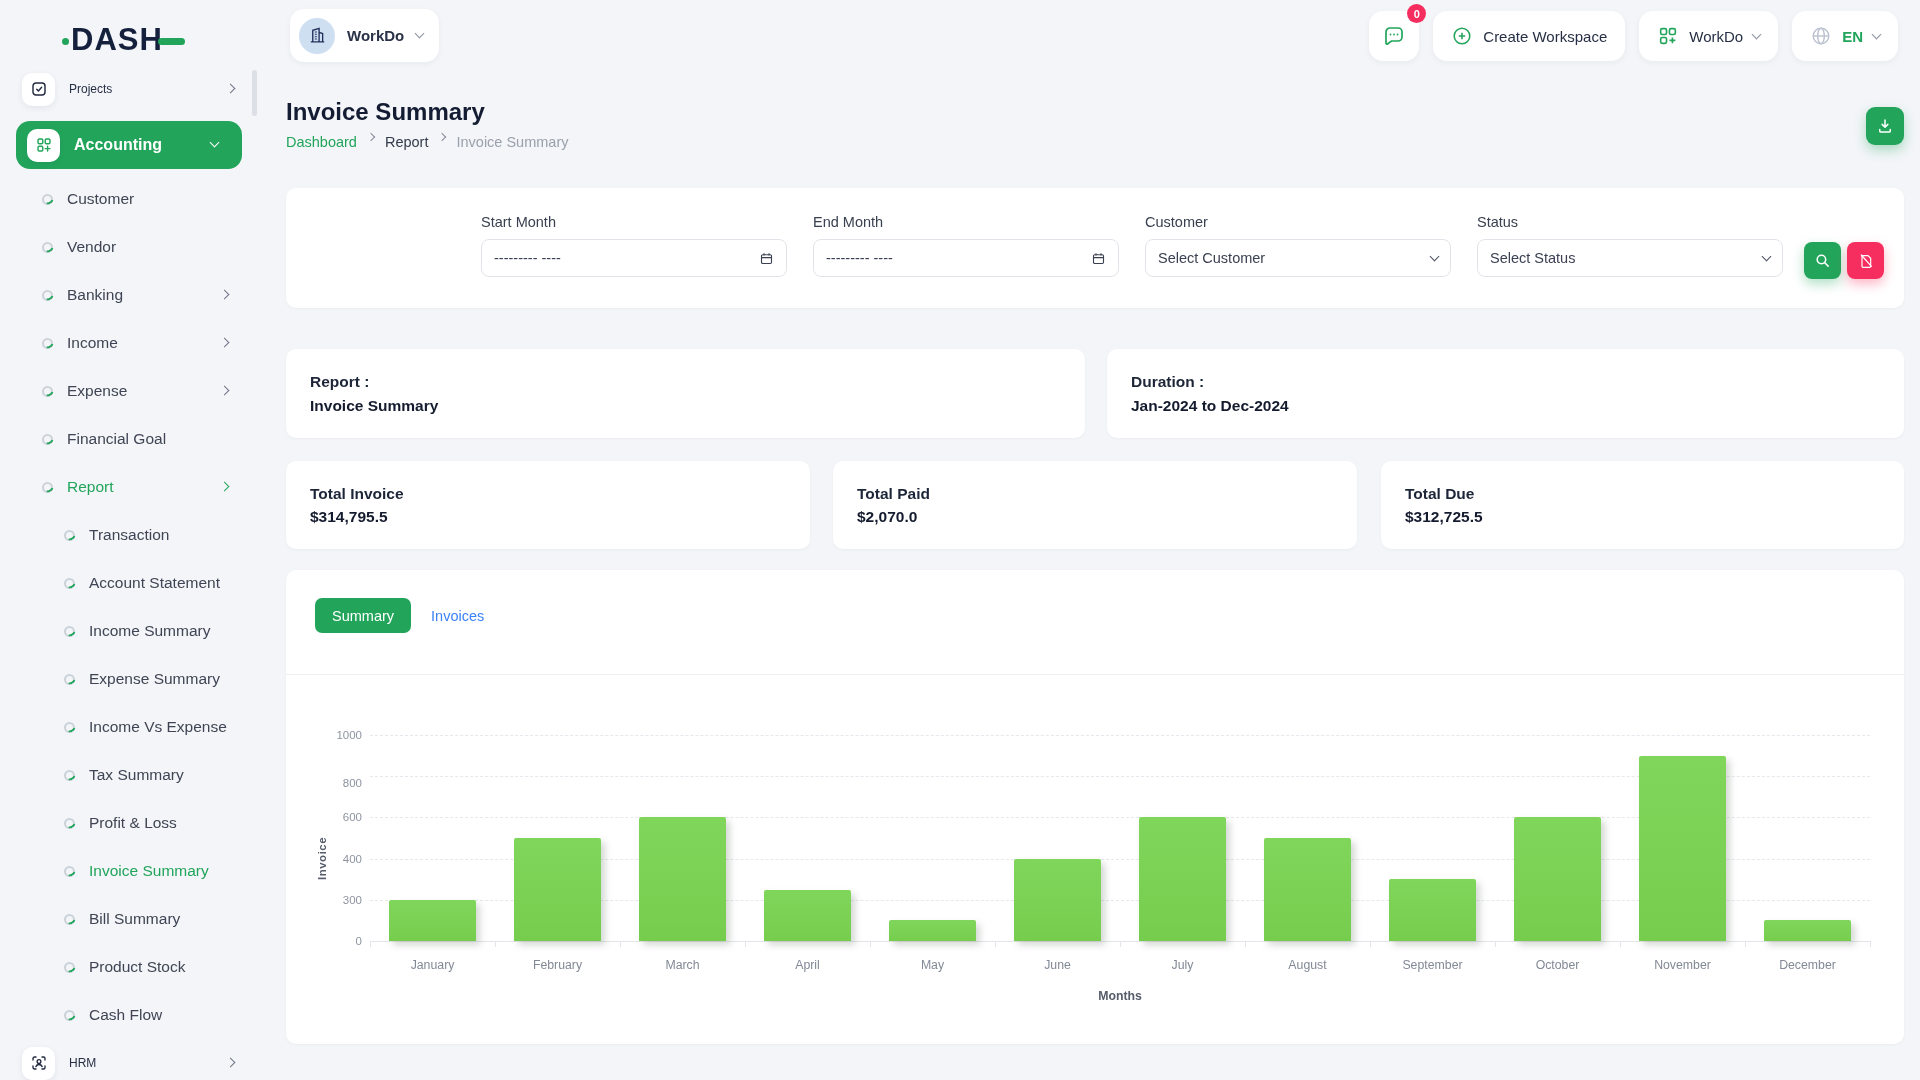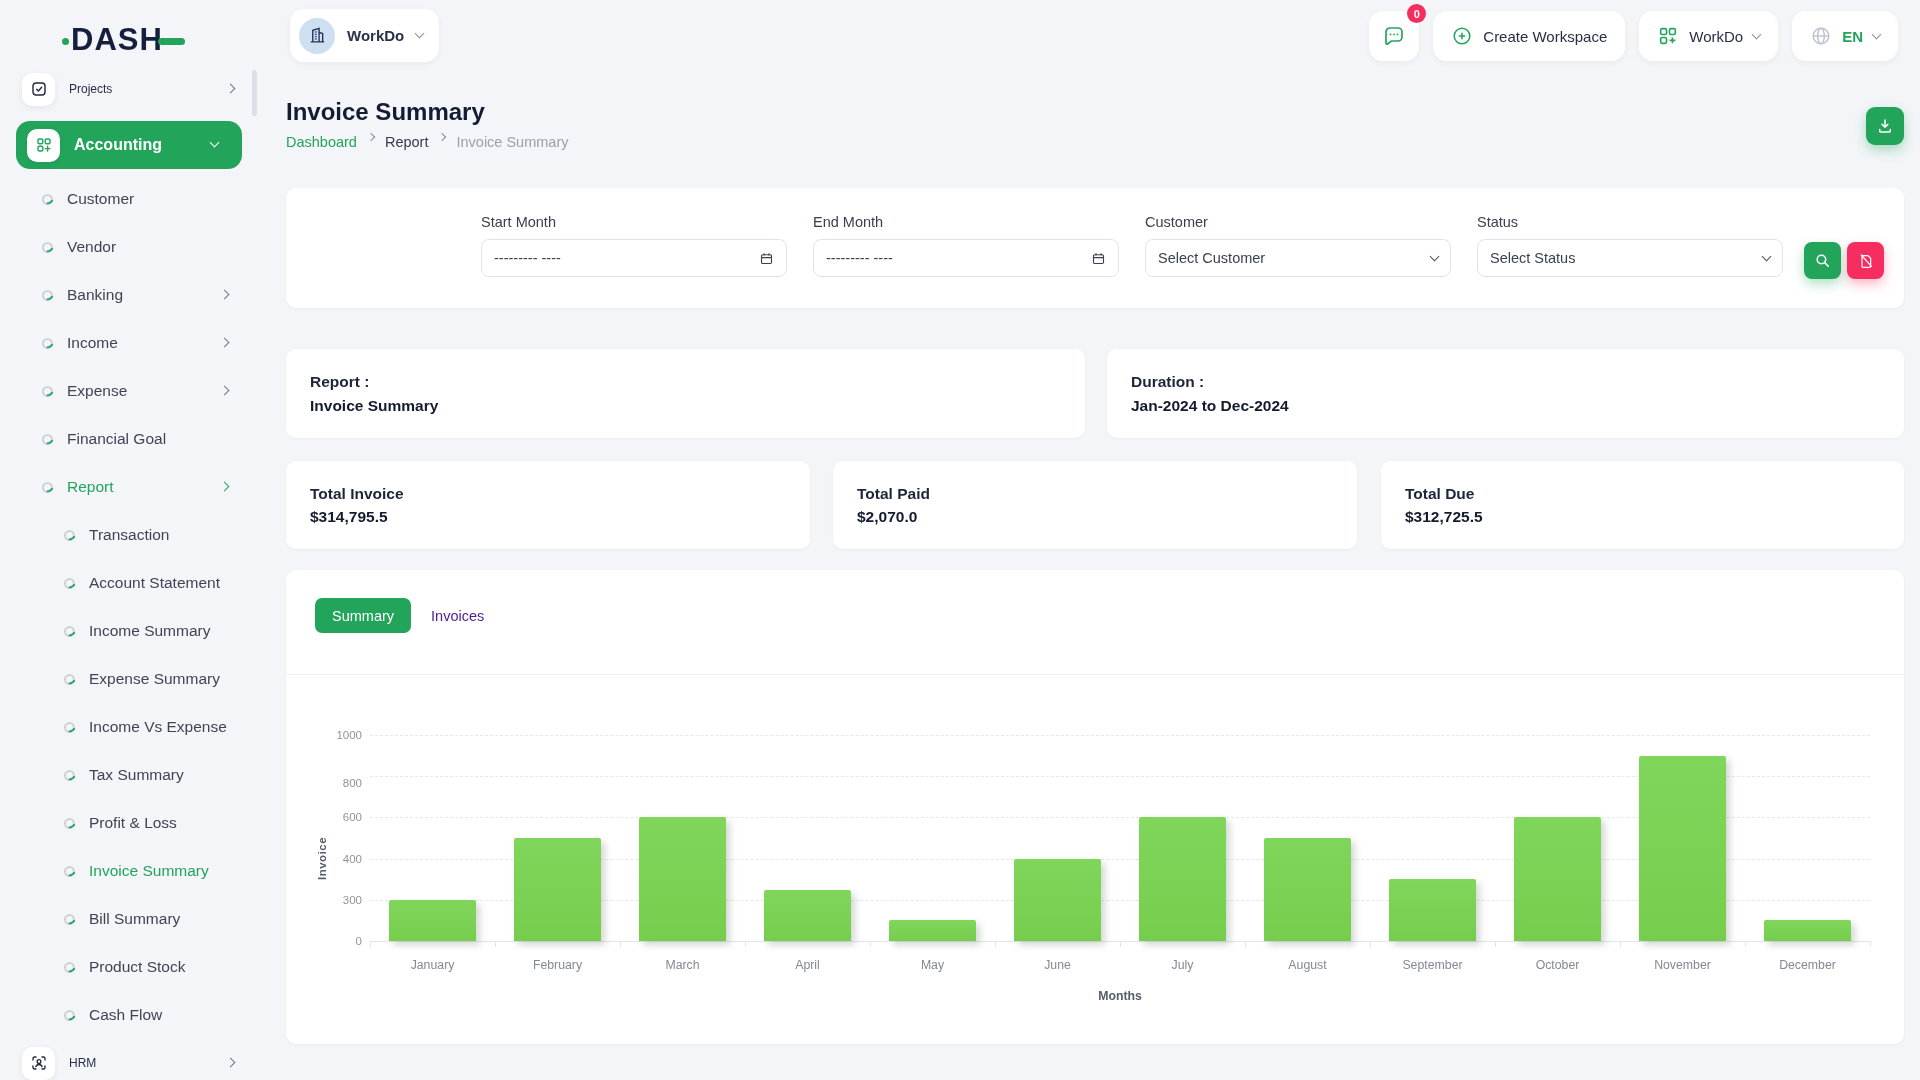--- a/index.html
+++ b/index.html
@@ -62,21 +62,21 @@
 .c-label{font-size:15.5px;font-weight:600;color:#1d2539}
 .c-value{font-size:15.5px;font-weight:700;color:#141b2e;margin-top:6px}
 .stat{top:461px;height:88px;padding:24px}
 .stat .c-value{margin-top:5px}
 #stat-0{left:0;width:524px}
 #stat-1{left:547px;width:524px}
 #stat-2{left:1095px;width:523px}
 #chart-card{top:570px;left:0;width:1618px;height:474px}
 .tabs{position:absolute;left:29px;top:28px;display:flex;align-items:center;gap:14px}
 .tab-active{height:35px;padding:0 17px;background:#22a55b;color:#fff;border-radius:7px;font-size:14.5px;display:flex;align-items:center;cursor:pointer}
-.tab{color:#4c1d95;font-size:14.5px;cursor:pointer;padding:0 6px}
+.tab{color:#3b82f6;font-size:14.5px;cursor:pointer;padding:0 6px}
 .tabs-divider{position:absolute;left:0;right:0;top:104px;border-top:1px solid #edf0f3}
 #ylabels{position:absolute;left:0;top:165px;width:76px;height:206px}
 .ylab{position:absolute;right:0;width:76px;text-align:right;font-size:11.5px;color:#8d94a0}
 .yaxis-title{position:absolute;left:30px;top:310px;transform:rotate(-90deg);transform-origin:left top;font-size:11.5px;font-weight:700;color:#555c6a;letter-spacing:.5px}
 #plot{position:absolute;left:84px;top:165px;width:1500px;height:206px}
 .gridline{position:absolute;left:0;right:0;border-top:1px dashed #e5e8ec}
 .baseline{position:absolute;left:0;right:0;top:206px;border-top:1px solid #e2e5e9}
 .slot{position:absolute;bottom:0;width:125px;height:100%;display:flex;justify-content:center;align-items:flex-end}
 .bar{width:87px;background:linear-gradient(180deg,#80d65b,#76cd4d);border-radius:2px 2px 0 0;box-shadow:4px 4px 7px rgba(100,115,100,.28)}
 .xtick{position:absolute;top:206px;width:1px;height:6px;background:#e2e5e9}

